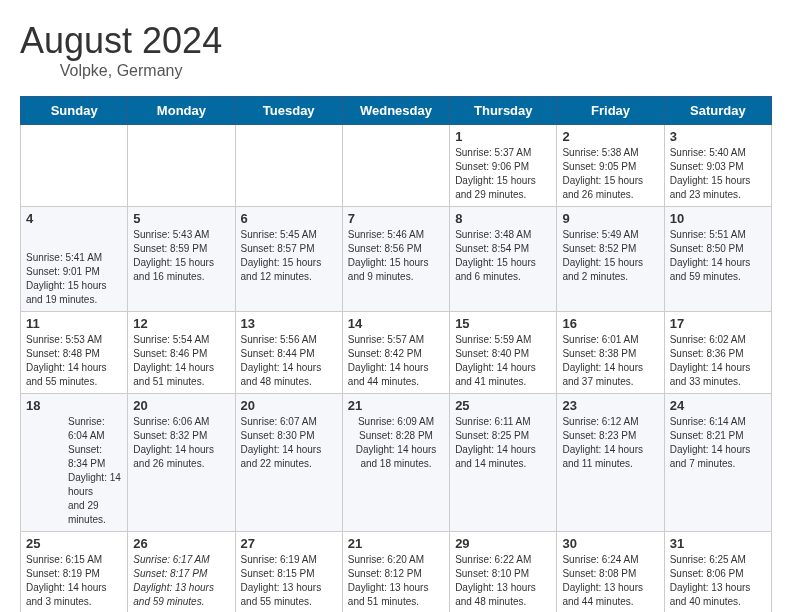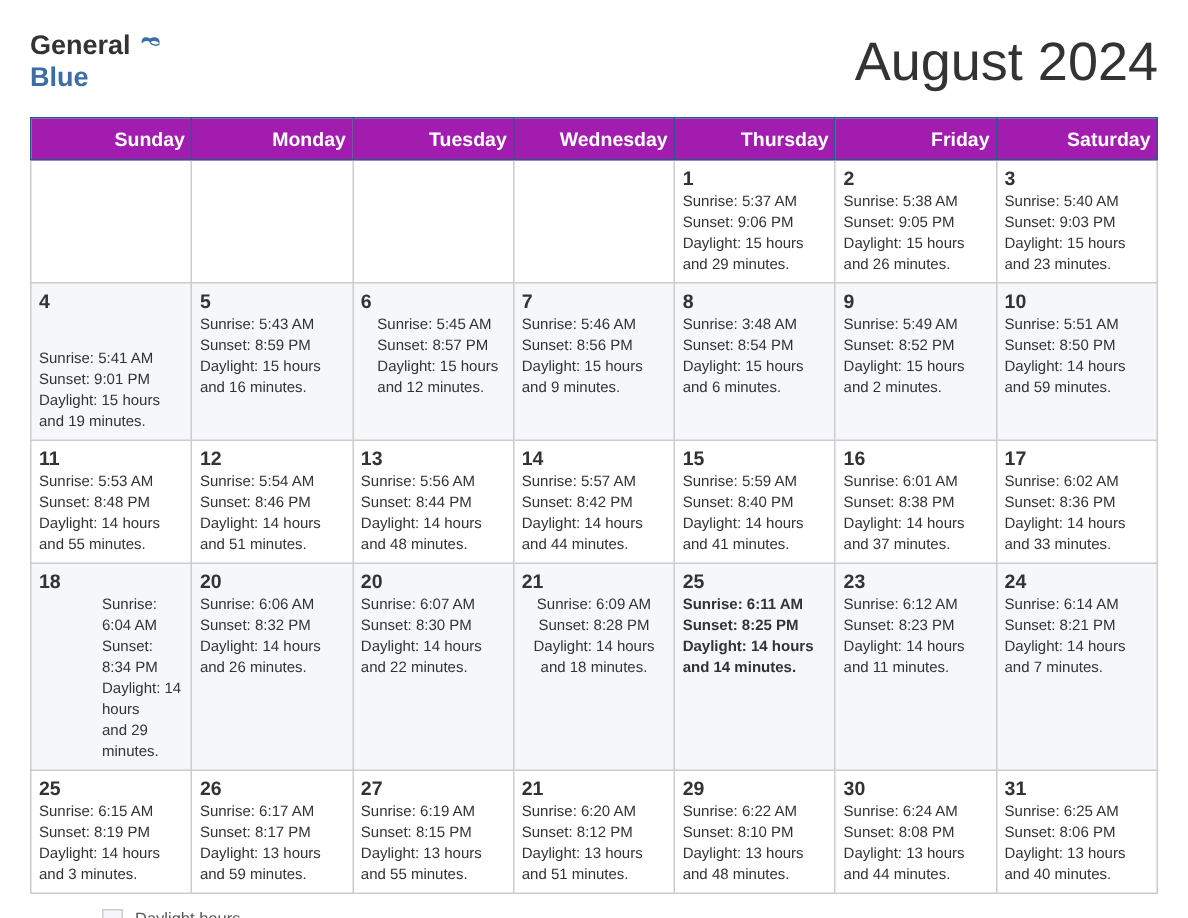--- a/index.html
+++ b/index.html
@@ -51,26 +51,26 @@
     }
     .location {
       font-size: 16px;
       color: #555;
     }
     .calendar {
       width: 100%;
       border-collapse: collapse;
     }
     .calendar th {
-      background: #a21caf;
+      background: #0369a1;
       color: #fff;
       padding: 6px 4px;
       font-size: 13px;
       font-weight: bold;
-      text-align: right;
+      text-align: center;
       border: 1px solid #2a5a8a;
     }
     .calendar td {
       border: 1px solid #ccc;
       vertical-align: top;
       padding: 4px 5px;
       width: 107px;
       min-height: 80px;
       font-size: 10px;
       color: #333;
@@ -108,32 +108,23 @@
       height: 14px;
       background: #f5f7fa;
       border: 1px solid #ccc;
       display: inline-block;
     }
   </style>
 </head>
 <body>
 
 <div class="header">
-  <div class="logo">
-    <div class="logo-text">
-      <span class="logo-general">General</span>
-      <svg class="logo-icon" viewBox="0 0 20 20">
-        <path d="M10 4 C14 2, 18 4, 17 8 C16 6, 13 5, 10 7 C8 5, 5 6, 4 8 C3 4, 6 2, 10 4Z" fill="#3a6ea5"></path>
-        <path d="M10 7 C12 9, 15 10, 17 8" fill="none" stroke="#3a6ea5" stroke-width="1"></path>
-      </svg>
-    </div>
-    <span class="logo-blue">Blue</span>
-  </div>
   <div class="title-block">
     <div class="month-year">August 2024</div>
+    <div class="location">Volpke, Germany</div>
   </div>
 </div>
 
 <table class="calendar">
   <thead>
     <tr>
     <th>Sunday</th>
         <th>Monday</th>
         <th>Tuesday</th>
         <th>Wednesday</th>
@@ -180,21 +171,21 @@
         </td>
         <td>
           <span class="day-number">5</span>
           <div class="day-info" style="white-space: pre-line;">Sunrise: 5:43 AM
 Sunset: 8:59 PM
 Daylight: 15 hours
 and 16 minutes.</div>
         </td>
         <td>
           <span class="day-number">6</span>
-          <div class="day-info" style="white-space: pre-line; margin-left: 11px;">Sunrise: 5:45 AM
+          <div class="day-info" style="white-space: pre-line;">Sunrise: 5:45 AM
 Sunset: 8:57 PM
 Daylight: 15 hours
 and 12 minutes.</div>
         </td>
         <td>
           <span class="day-number">7</span>
           <div class="day-info" style="white-space: pre-line;">Sunrise: 5:46 AM
 Sunset: 8:56 PM
 Daylight: 15 hours
 and 9 minutes.</div>
@@ -296,21 +287,21 @@
         </td>
         <td>
           <span class="day-number">21</span>
           <div class="day-info" style="white-space: pre-line; text-align: center;">Sunrise: 6:09 AM
 Sunset: 8:28 PM
 Daylight: 14 hours
 and 18 minutes.</div>
         </td>
         <td>
           <span class="day-number">25</span>
-          <div class="day-info" style="white-space: pre-line; font-weight: bold;">Sunrise: 6:11 AM
+          <div class="day-info" style="white-space: pre-line;">Sunrise: 6:11 AM
 Sunset: 8:25 PM
 Daylight: 14 hours
 and 14 minutes.</div>
         </td>
         <td>
           <span class="day-number">23</span>
           <div class="day-info" style="white-space: pre-line;">Sunrise: 6:12 AM
 Sunset: 8:23 PM
 Daylight: 14 hours
 and 11 minutes.</div>
@@ -326,21 +317,21 @@
       <tr>
         <td>
           <span class="day-number">25</span>
           <div class="day-info" style="white-space: pre-line;">Sunrise: 6:15 AM
 Sunset: 8:19 PM
 Daylight: 14 hours
 and 3 minutes.</div>
         </td>
         <td>
           <span class="day-number">26</span>
-          <div class="day-info" style="white-space: pre-line;">Sunrise: 6:17 AM
+          <div class="day-info" style="white-space: pre-line; font-style: italic;">Sunrise: 6:17 AM
 Sunset: 8:17 PM
 Daylight: 13 hours
 and 59 minutes.</div>
         </td>
         <td>
           <span class="day-number">27</span>
           <div class="day-info" style="white-space: pre-line;">Sunrise: 6:19 AM
 Sunset: 8:15 PM
 Daylight: 13 hours
 and 55 minutes.</div>

